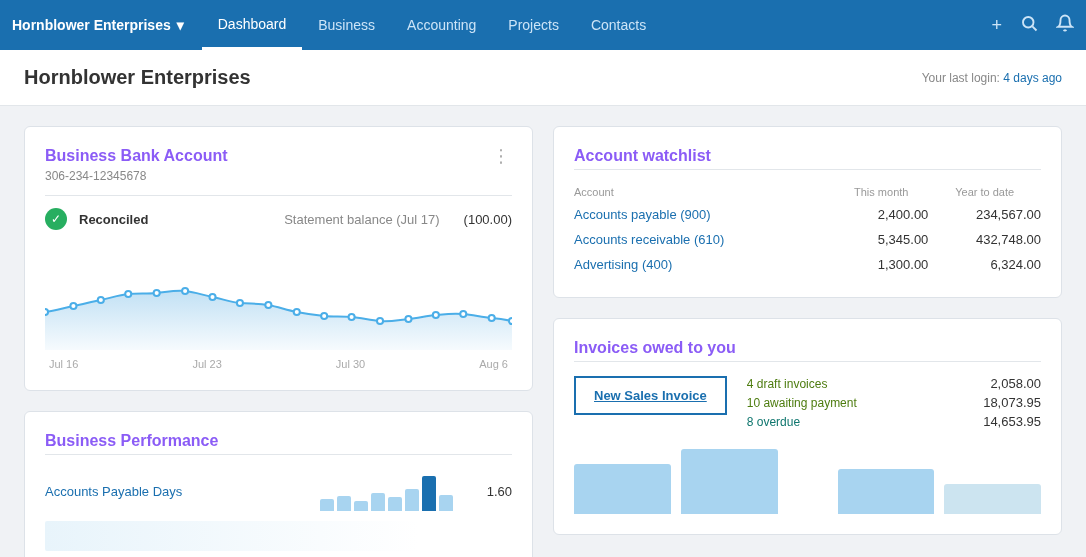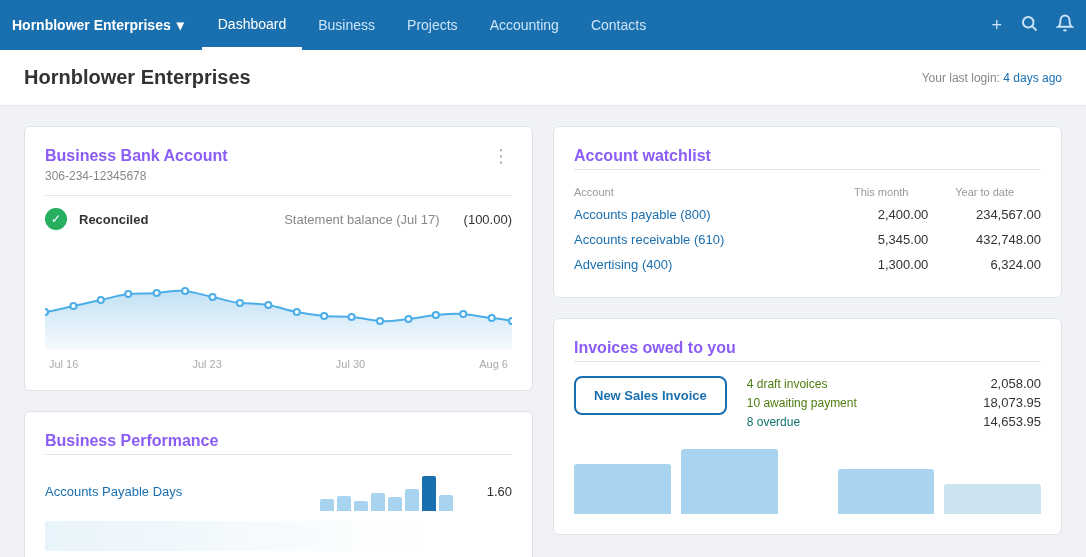--- a/index.html
+++ b/index.html
@@ -48,21 +48,21 @@
     
     .watchlist-table { width: 100%; border-collapse: collapse; margin-top: 10px; }
     .watchlist-table th { font-size: 11px; color: #999; font-weight: 500; text-align: center; padding: 4px 0; }
     .watchlist-table th:first-child { text-align: left; }
     .watchlist-table td { padding: 5px 0; font-size: 13px; color: #333; text-align: right; }
     .watchlist-table td:first-child { text-align: left; color: #1a6faf; }
 
     
     .invoices-card { }
     .invoices-body { display: flex; gap: 20px; margin-top: 14px; }
-    .new-invoice-btn { border: 2px solid #1a6faf; background: #fff; color: #1a6faf; font-size: 13px; font-weight: 600; padding: 10px 18px; border-radius: 8px; cursor: pointer; white-space: nowrap; height: fit-content; }
+    .new-invoice-btn { border: 2px solid #1a6faf; background: #fff; color: #1a6faf; font-size: 13px; font-weight: 600; padding: 10px 18px; border-radius: 0; cursor: pointer; white-space: nowrap; height: fit-content; text-decoration: underline; }
     .invoices-stats { flex: 1; text-align: right; }
     .invoices-stats .stat-row { display: flex; justify-content: space-between; align-items: center; margin-bottom: 4px; }
     .stat-label { font-size: 12px; color: #4d7c0f; }
     .stat-label.overdue { color: #0f766e; }
     .stat-value { font-size: 13px; color: #333; font-weight: 500; }
 
     
     .perf-row { display: flex; align-items: center; gap: 24px; margin-top: 16px; }
     .perf-label { color: #1a6faf; font-size: 13px; flex: 1; }
     .perf-bars { display: flex; align-items: flex-end; gap: 3px; height: 40px; }
@@ -74,22 +74,22 @@
 <body>
 
 <nav class="nav">
   <div class="nav-brand">
     <span>Hornblower Enterprises</span>
     <span>▾</span>
   </div>
   <div class="nav-links">
     <a class="nav-link active">Dashboard</a>
     <a class="nav-link">Business</a>
+    <a class="nav-link">Accounting</a>
     <a class="nav-link">Projects</a>
-    <a class="nav-link">Accounting</a>
     <a class="nav-link">Contacts</a>
   </div>
   <div class="nav-actions">
     <span class="nav-icon">+</span>
     <span class="nav-icon">
       <svg width="18" height="18" viewBox="0 0 24 24" fill="none" stroke="#cce4f7" stroke-width="2.5">
         <circle cx="11" cy="11" r="7"></circle>
           <line x1="16.5" y1="16.5" x2="22" y2="22"></line>
       </svg>
     </span>
@@ -203,21 +203,21 @@
       <table class="watchlist-table">
         <thead>
           <tr>
             <th>Account</th>
             <th>This month</th>
             <th>Year to date</th>
           </tr>
         </thead>
         <tbody>
           <tr>
-            <td>Accounts payable (800)</td>
+            <td>Accounts payable (900)</td>
             <td>2,400.00</td>
             <td>234,567.00</td>
           </tr>
           <tr>
             <td>Accounts receivable (610)</td>
             <td>5,345.00</td>
             <td>432,748.00</td>
           </tr>
           <tr>
             <td>Advertising (400)</td>

